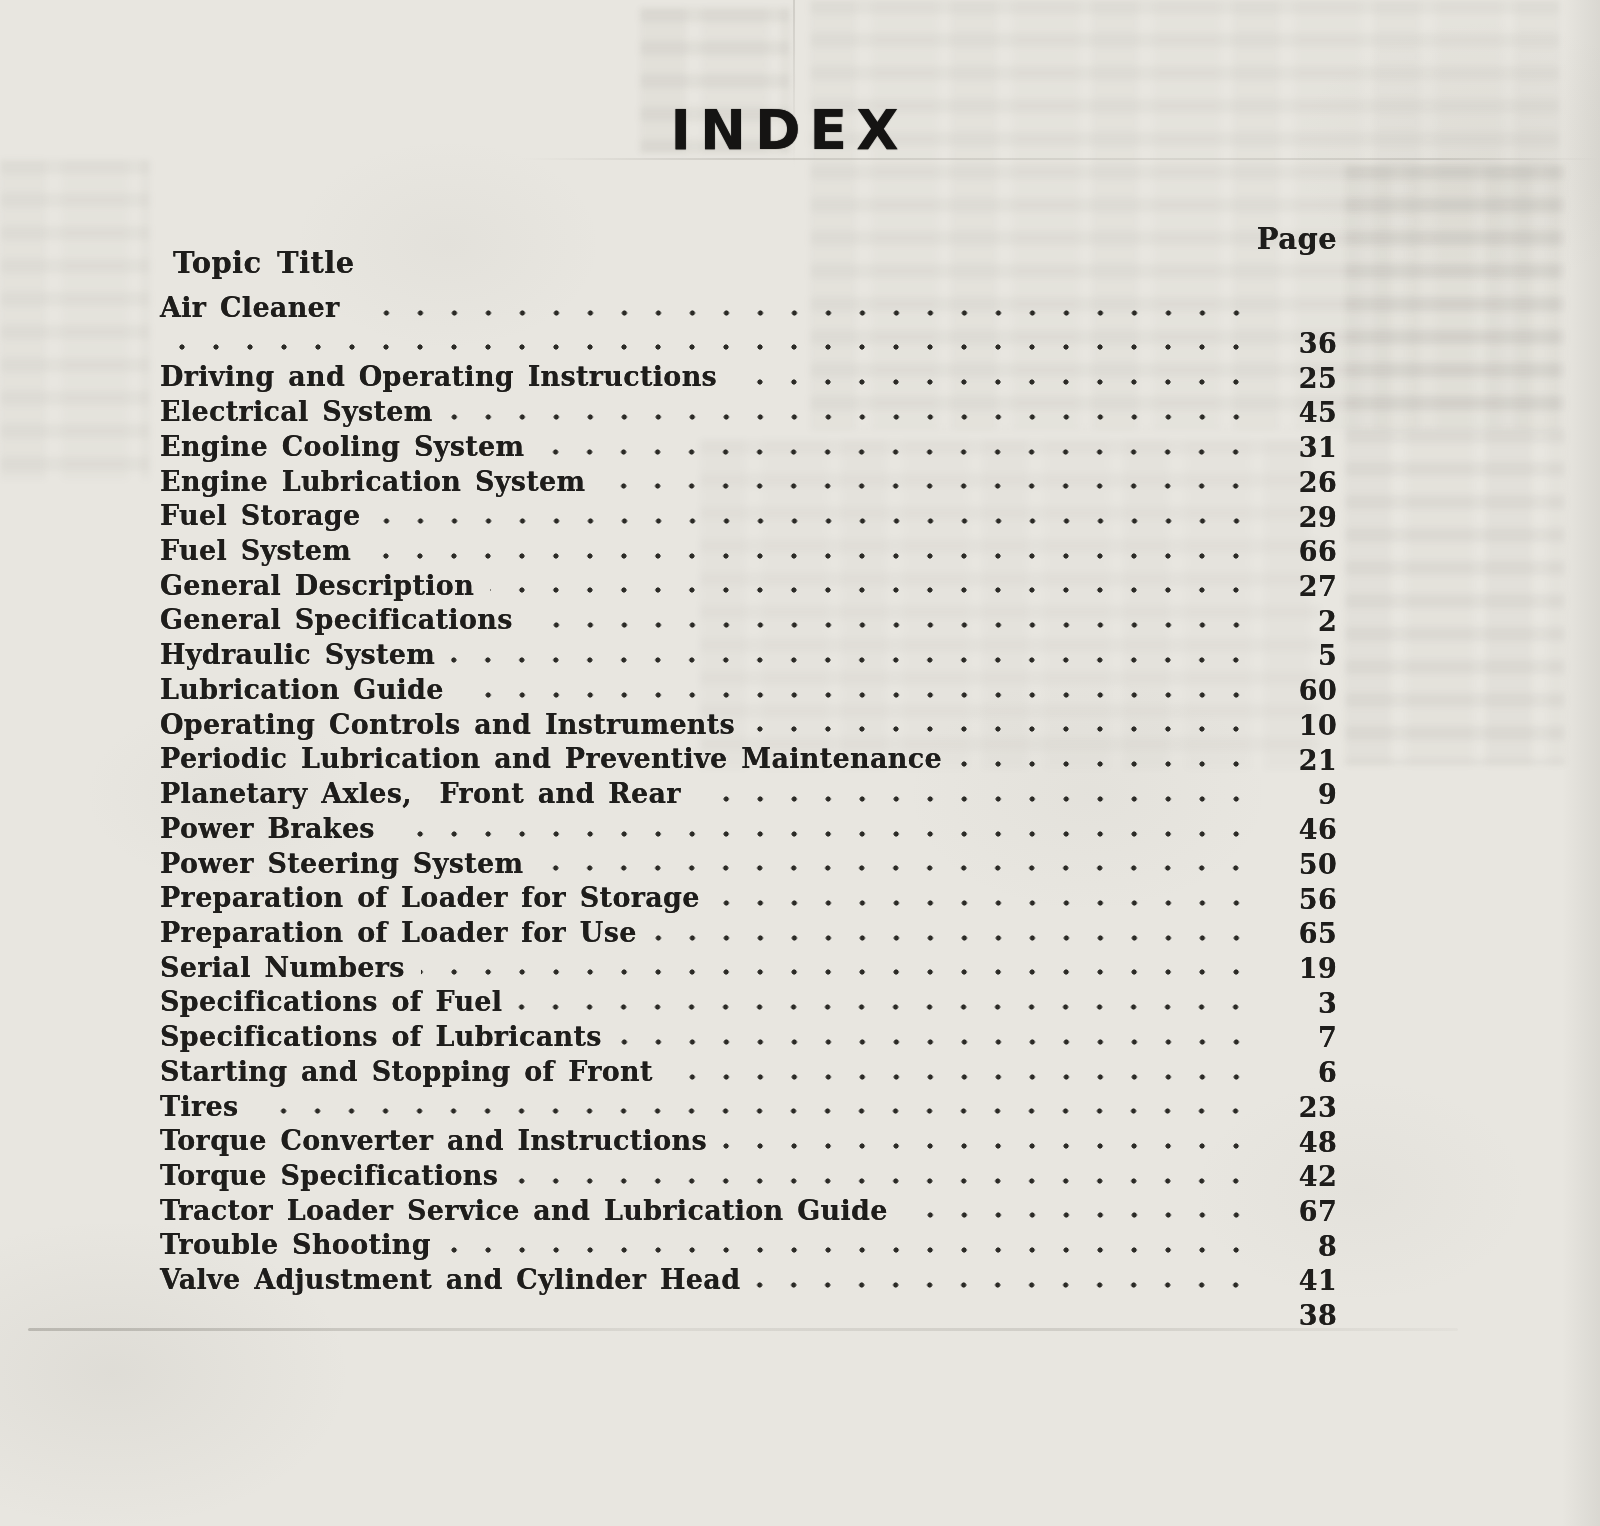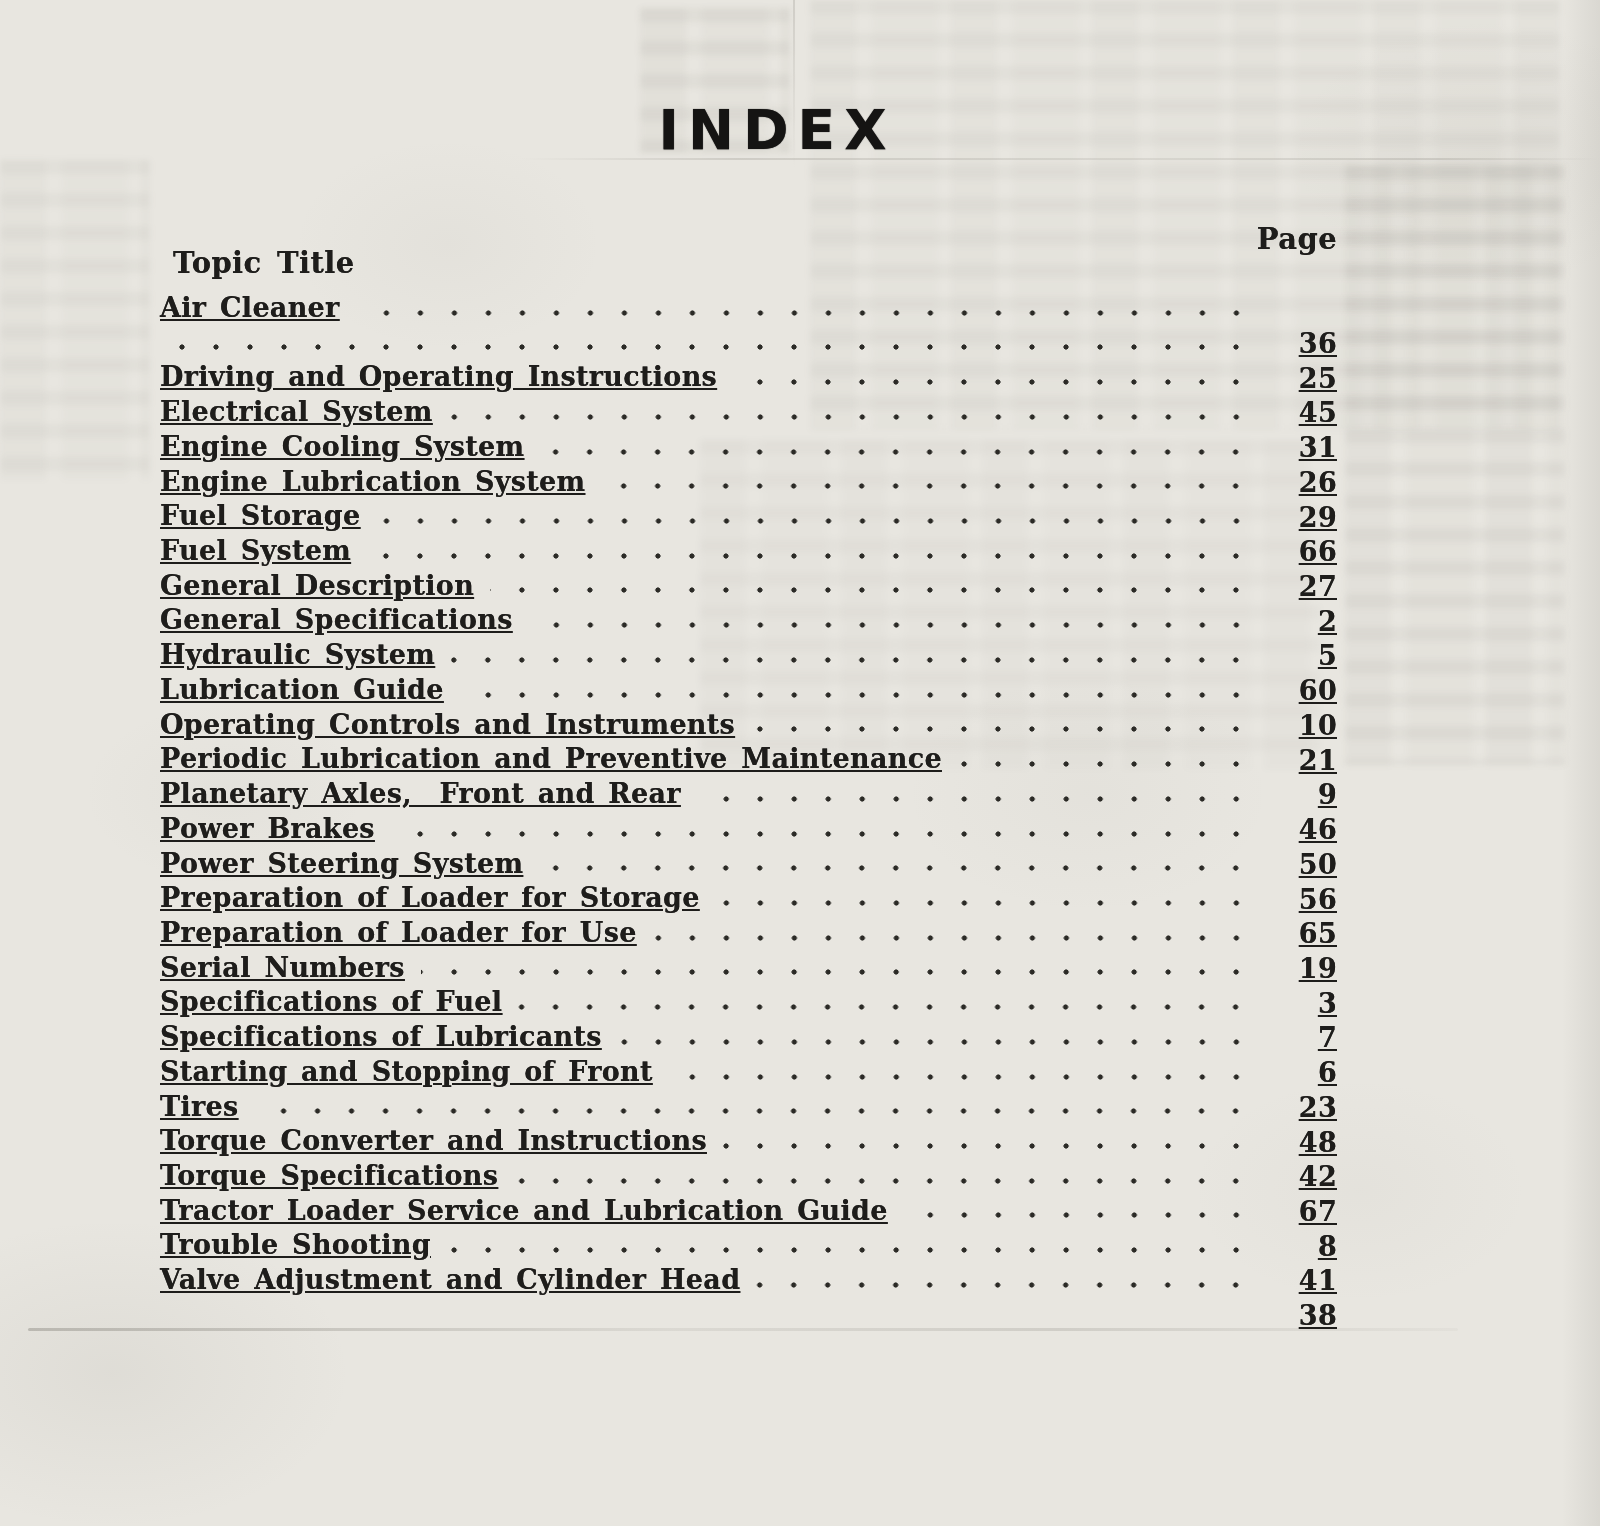--- a/index.html
+++ b/index.html
@@ -17,38 +17,38 @@
       radial-gradient(340px 220px at 7% 90%, rgba(140,137,128,0.10), transparent 70%),
       radial-gradient(280px 190px at 93% 10%, rgba(140,137,128,0.07), transparent 70%),
       radial-gradient(220px 150px at 28% 16%, rgba(150,147,138,0.06), transparent 70%),
       radial-gradient(260px 170px at 68% 52%, rgba(150,147,138,0.05), transparent 70%),
       radial-gradient(200px 130px at 14% 52%, rgba(150,147,138,0.055), transparent 70%),
       radial-gradient(240px 160px at 85% 78%, rgba(150,147,138,0.05), transparent 70%),
       radial-gradient(2200px 2000px at 50% 45%, transparent 55%, rgba(118,115,106,0.09) 100%);
     color:var(--ink);
   }
   .page-title{
-    position:absolute;top:66px;left:0;width:1554px;
+    position:absolute;top:66px;left:12px;width:1554px;
     text-align:center;
     font-family:"DejaVu Sans","Liberation Sans",sans-serif;
     font-weight:bold;font-size:55px;line-height:1;
     letter-spacing:9px;
     color:#151413;
     text-shadow:0 0 1px rgba(20,20,19,0.85);
   }
   .toc-header{
     position:absolute;left:160px;top:221px;width:1177px;
     display:flex;justify-content:space-between;
     font-size:29px;font-weight:bold;line-height:36px;
     letter-spacing:0.4px;word-spacing:5px;
     text-shadow:0 0 0.6px rgba(30,29,27,0.8);
   }
   .toc-header .topic-col{padding-left:13px;margin-top:24px;}
   .toc{
-    position:absolute;left:160px;top:291px;width:1177px;text-decoration:underline;
+    position:absolute;left:160px;top:291px;width:1177px;
   }
   .row{
     display:flex;height:34.72px;align-items:stretch;
     font-size:27px;font-weight:bold;line-height:34.72px;
     letter-spacing:0.3px;word-spacing:4px;
     text-shadow:0 0 0.6px rgba(30,29,27,0.8);
   }
   .row .title{white-space:pre;flex:0 0 auto;}
   .row .leader{
     flex:1 1 auto;margin:0 10px 0 16px;

